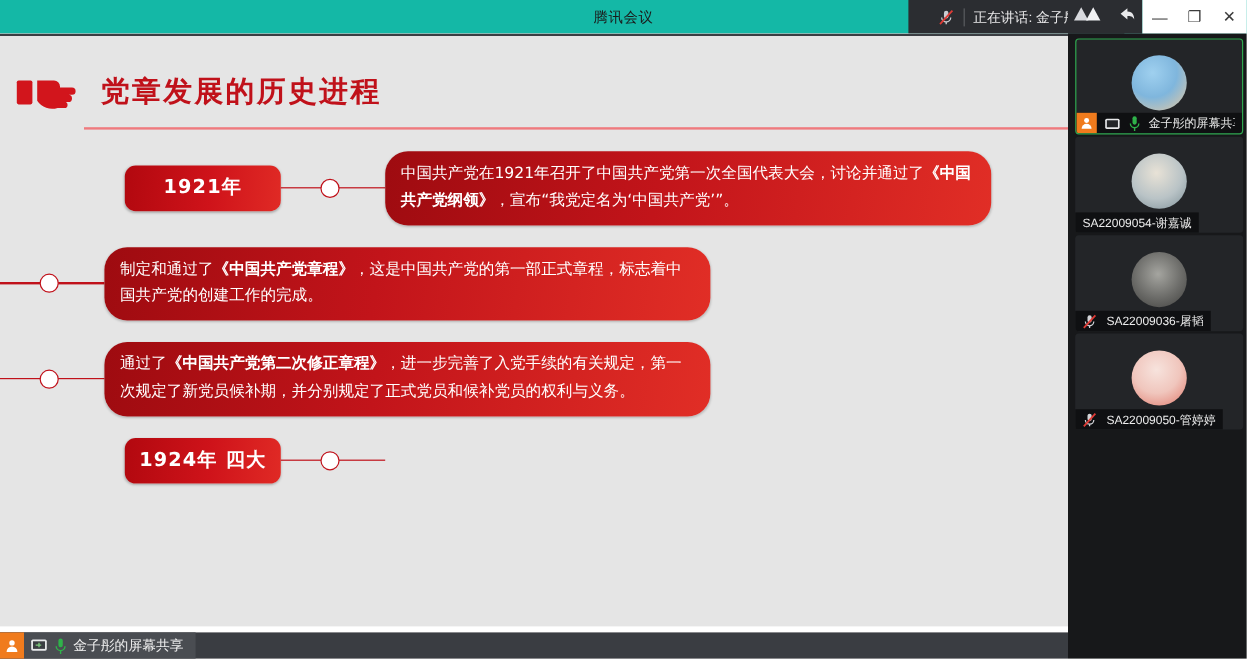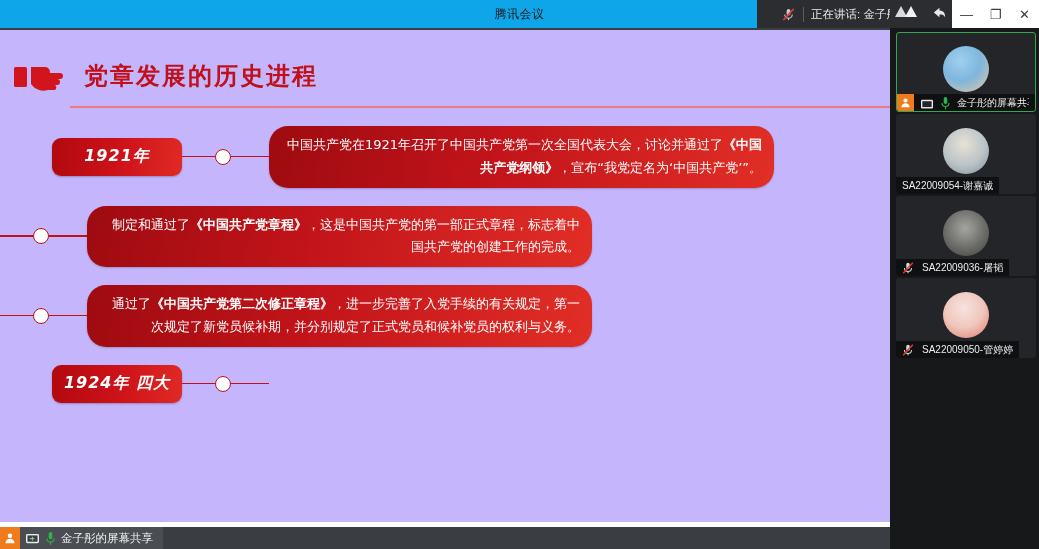--- a/index.html
+++ b/index.html
@@ -7,21 +7,21 @@
     width: 1039px; height: 549px;
     overflow: hidden;
     font-family: "Liberation Sans", "DejaVu Sans", sans-serif;
     background: #ffffff;
   }
   #app { position: relative; width: 1039px; height: 549px; background: #ffffff; }
 
   
   .titlebar {
     position: absolute; top: 0; left: 0; width: 1039px; height: 28px;
-    background: #0ea5e9; display: flex; align-items: center;
+    background: #14b8a6; display: flex; align-items: center;
   }
   .titlebar-title {
     position: absolute; left: 0; right: 0; text-align: center;
     font-size: 12px; color: #1b1b1b; letter-spacing: .5px;
   }
   .speaking-chip {
     position: absolute; left: 757px; top: 0; height: 28px; width: 180px;
     background: #2b2d31; display: flex; align-items: center; gap: 7px;
     padding-left: 24px;
   }
@@ -35,50 +35,49 @@
   .wincontrols {
     position: absolute; right: 0; top: 0; height: 28px; width: 87px;
     background: #ffffff; display: flex; align-items: center; justify-content: space-around;
   }
   .wcbtn { width: 26px; height: 26px; display: flex; align-items: center; justify-content: center;
            font-size: 13px; color: #3c3c3c; }
 
   
   .slide {
     position: absolute; left: 0; top: 28px; width: 890px; height: 494px;
-    background: #c4b5fd; overflow: hidden; text-align: right;
+    background: #e5e5e5; overflow: hidden;
   }
   .slide-topline { position: absolute; left: 0; top: 0; width: 890px; height: 2px; background: #3a3d42; }
 
   .slide-header { position: absolute; left: 0; top: 18px; width: 890px; height: 70px; }
   .hand-icon { position: absolute; left: 12px; top: 14px; width: 56px; height: 34px; }
   .slide-title {
     position: absolute; left: 84px; top: 14px;
     font-size: 24px; font-weight: 700; color: #c0111a; letter-spacing: 2px;
     font-family: "DejaVu Sans", "Liberation Sans", sans-serif;
   }
   .title-underline {
     position: absolute; left: 70px; top: 60px; width: 820px; height: 2px;
     background: #ef7a7e;
   }
 
   
   .timeline { position: absolute; left: 0; top: 98px; width: 890px; }
   .row { position: relative; width: 890px; margin-bottom: 18px; display: flex; align-items: center; }
 
   .year-box {
-    position: relative; margin-left: 52px; width: 130px; min-height: 38px;
+    position: relative; margin-left: 104px; width: 130px; min-height: 38px;
     border-radius: 9px;
     background: linear-gradient(95deg, #b2080f 0%, #cf131a 55%, #e02a25 100%);
     box-shadow: 0 1px 2px rgba(0,0,0,.25);
     display: flex; align-items: center; justify-content: center;
     color: #ffffff; font-weight: 700; font-size: 16px; letter-spacing: 1px;
     flex: 0 0 auto;
     font-family: "DejaVu Sans", "Liberation Sans", sans-serif;
-    font-style: italic;
   }
   .connector { position: relative; width: 87px; height: 16px; flex: 0 0 auto; }
   .conn-line { position: absolute; top: 7px; left: 0; width: 87px; height: 1.6px; background: #c0111a; }
   .conn-dot {
     position: absolute; top: 0; left: 33px; width: 16px; height: 16px;
     border-radius: 50%; background: #ffffff; border: 1.6px solid #c0111a;
   }
   .content-box {
     position: relative; flex: 0 0 auto; width: 505px;
     border-radius: 19px;

